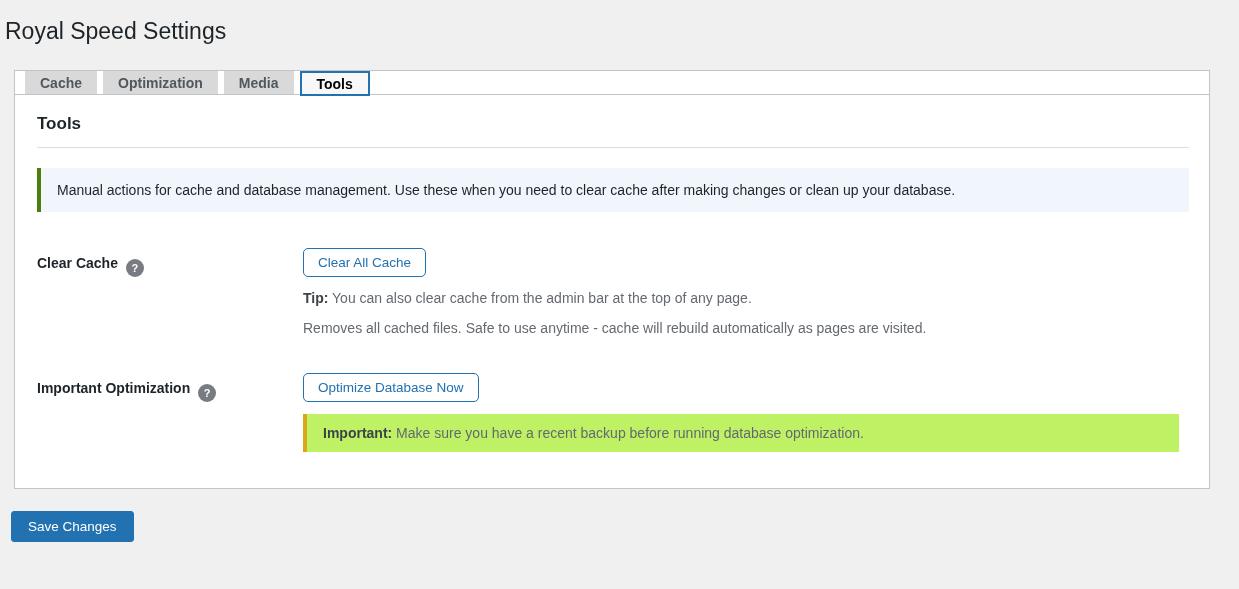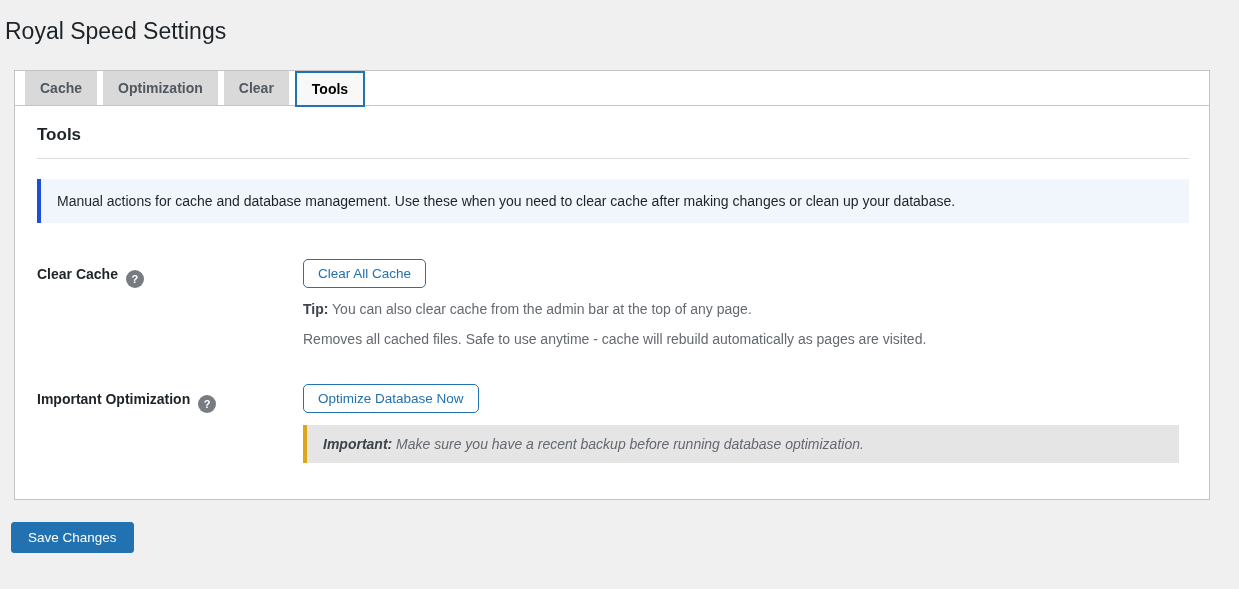--- a/index.html
+++ b/index.html
@@ -25,21 +25,21 @@
   .panel {
     margin: 24px 29px 0 14px;
     background: #ffffff;
     border: 1px solid #c3c4c7;
   }
 
   .tab-bar {
     display: flex;
     align-items: stretch;
     gap: 6px;
-    height: 35px;
+    height: 24px;
     padding-left: 10px;
     border-bottom: 1px solid #c3c4c7;
     background: #ffffff;
   }
   .tab {
     display: flex;
     align-items: center;
     padding: 0 15px;
     background: #d9d9d9;
     color: #50575e;
@@ -67,21 +67,21 @@
     padding: 3px 0 13px;
     font-size: 17px;
     font-weight: 700;
     color: #1d2327;
     border-bottom: 1px solid #dcdcde;
   }
 
   .notice-info {
     margin-top: 20px;
     background: #f0f6fc;
-    border-left: 4px solid #1d4ed8;
+    border-left: 4px solid #4d7c0f;
     padding: 13px 16px;
     font-size: 14px;
     color: #1d2327;
     line-height: 18px;
   }
 
   .form-row {
     display: flex;
     margin-top: 36px;
   }
@@ -126,27 +126,26 @@
     margin: 12px 0 0;
     font-size: 14px;
     color: #646970;
     line-height: 18px;
   }
   .description strong { color: #3c434a; }
 
   .warning-box {
     margin-top: 12px;
     margin-right: 10px;
-    background: #e5e5e5;
+    background: #bef264;
     border-left: 4px solid #dba617;
     padding: 10px 16px;
     font-size: 14px;
     color: #646970;
     line-height: 18px;
-    font-style: italic;
   }
   .warning-box strong { color: #3c434a; }
 
   .btn-primary {
     display: inline-block;
     margin: 22px 0 0 11px;
     background: #2271b1;
     border: 1px solid #2271b1;
     color: #ffffff;
     border-radius: 3px;
@@ -162,21 +161,21 @@
 
 
 
 <h1 class="page-title">Royal Speed Settings</h1>
 
 <div class="panel">
 
   <div class="tab-bar">
     <button class="tab">Cache</button>
     <button class="tab">Optimization</button>
-    <button class="tab">Clear</button>
+    <button class="tab">Media</button>
     <button class="tab active">Tools</button>
   </div>
 
   <div class="tab-content">
 
     <h2 class="section-title">Tools</h2>
 
     <div class="notice-info">
       <span>Manual actions for cache and database management. Use these when you need to clear cache after making changes or clean up your database.</span>
     </div>

